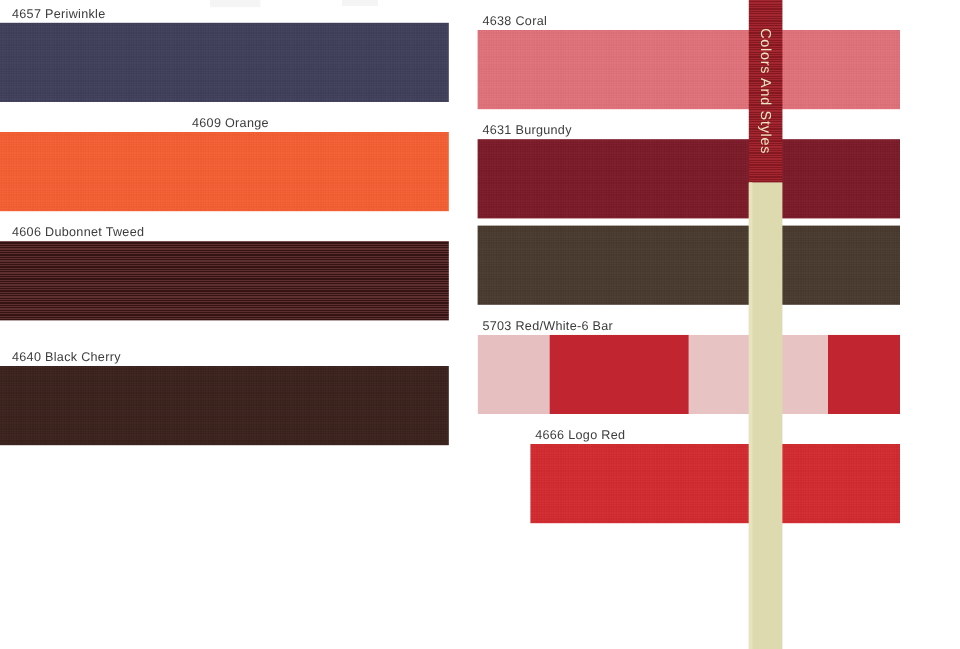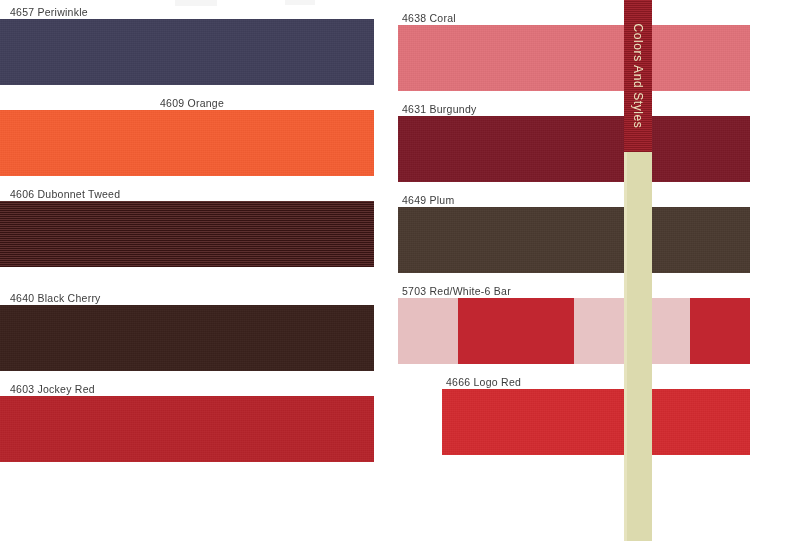--- a/index.html
+++ b/index.html
@@ -155,42 +155,37 @@
     <div class="swatch-entry" style="margin-top:6px;">
       <div class="swatch-label">4606 Dubonnet Tweed</div>
       <div class="swatch-chip tweed" style="background:#4E1C1B;"></div>
     </div>
 
     <div class="swatch-entry" style="margin-top:19px;">
       <div class="swatch-label">4640 Black Cherry</div>
       <div class="swatch-chip" style="background:#3A211C;"></div>
     </div>
 
-    <div class="swatch-entry" style="margin-top:6px;">
-      <div class="swatch-label">4603 Jockey Red</div>
-      <div class="swatch-chip" style="background:#B5232B;"></div>
-    </div>
 
   </div>
 
   <div class="column" id="col-right">
 
 
     <div class="swatch-entry" style="margin-top:6px;">
       <div class="swatch-label">4638 Coral</div>
       <div class="swatch-chip" style="background:#E0727A;"></div>
     </div>
 
     <div class="swatch-entry" style="margin-top:6px;">
       <div class="swatch-label">4631 Burgundy</div>
       <div class="swatch-chip" style="background:#7B1A28;"></div>
     </div>
 
     <div class="swatch-entry" style="margin-top:6px;">
-      <div class="swatch-label">4649 Plum</div>
       <div class="swatch-chip" style="background:#4A3A30;"></div>
     </div>
 
     <div class="swatch-entry" style="margin-top:6px;">
       <div class="swatch-label">5703 Red/White-6 Bar</div>
       <div class="bars" id="bars-5703">
           <div class="bar" style="width: 17%; background: rgb(230, 191, 192);"></div>
           <div class="bar" style="width: 33%; background: rgb(193, 38, 48);"></div>
           <div class="bar" style="width: 33%; background: rgb(231, 195, 196);"></div>
           <div class="bar" style="width: 17%; background: rgb(193, 38, 48);"></div>

